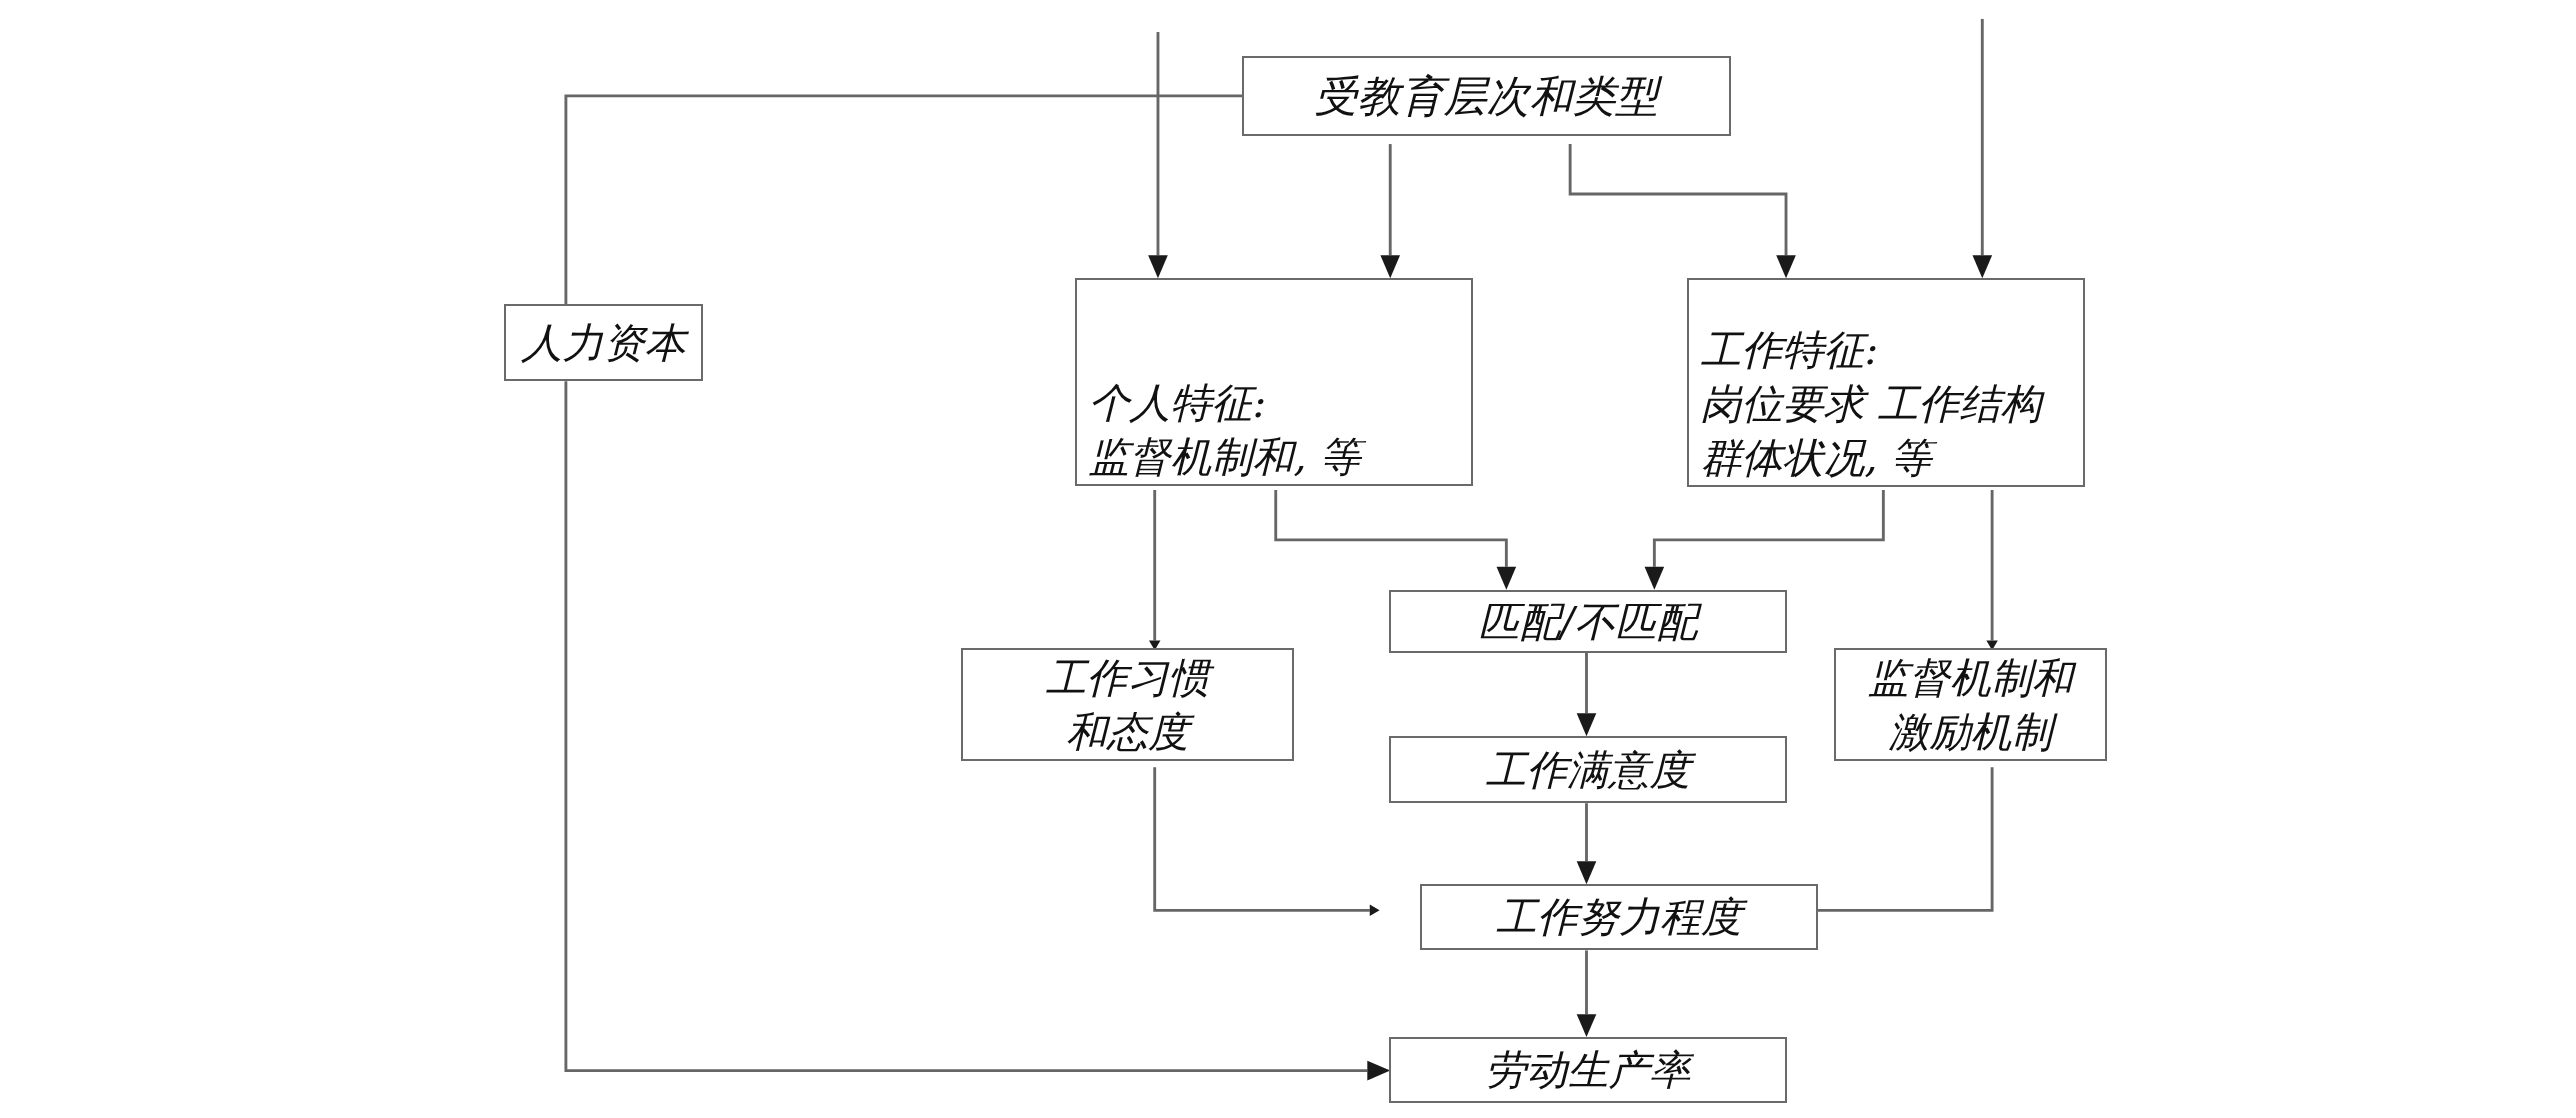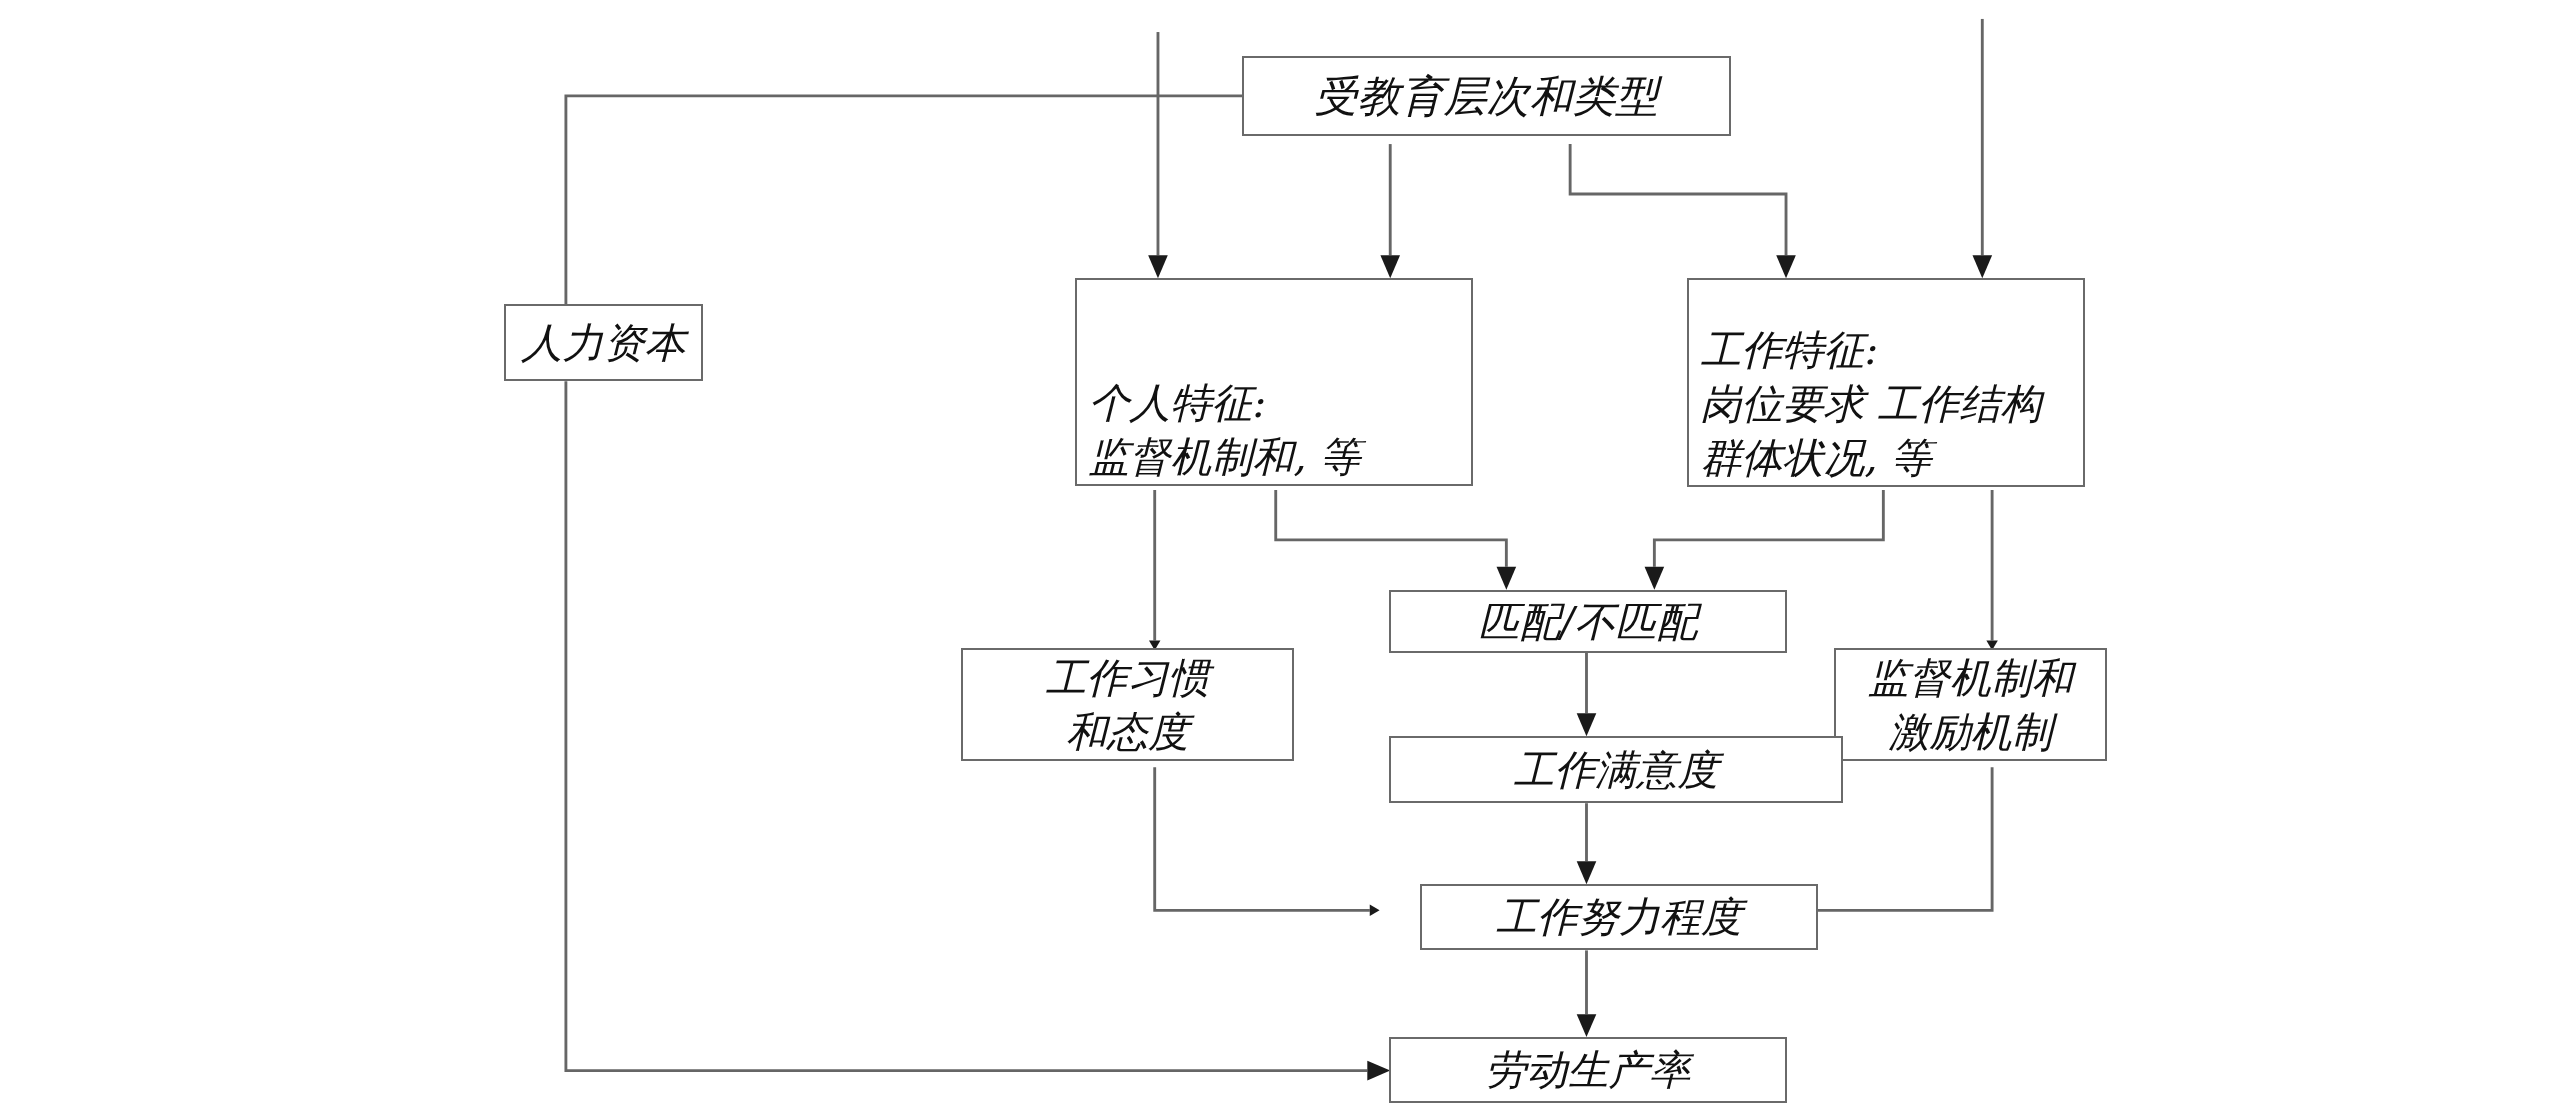--- a/index.html
+++ b/index.html
@@ -92,21 +92,21 @@
 <div class="node center" id="node-habits" style="left: 961px; top: 648px; width: 333px; height: 113px;">
   <span class="line">工作习惯</span>
   <span class="line">和态度</span>
 </div>
 
 <div class="node center" id="node-supervision" style="left: 1834px; top: 648px; width: 273px; height: 113px;">
   <span class="line">监督机制和</span>
   <span class="line">激励机制</span>
 </div>
 
-<div class="node center" id="node-satisfaction" style="left: 1389px; top: 736px; width: 454px; height: 67px;">
+<div class="node center" id="node-satisfaction" style="left: 1389px; top: 736px; width: 398px; height: 67px;">
   <span class="line">工作满意度</span>
 </div>
 
 <div class="node center" id="node-effort" style="left: 1420px; top: 884px; width: 398px; height: 66px; justify-content: center;">
   <span class="line">工作努力程度</span>
 </div>
 
 <div class="node center" id="node-productivity" style="left: 1389px; top: 1037px; width: 398px; height: 66px;">
   <span class="line">劳动生产率</span>
 </div>

